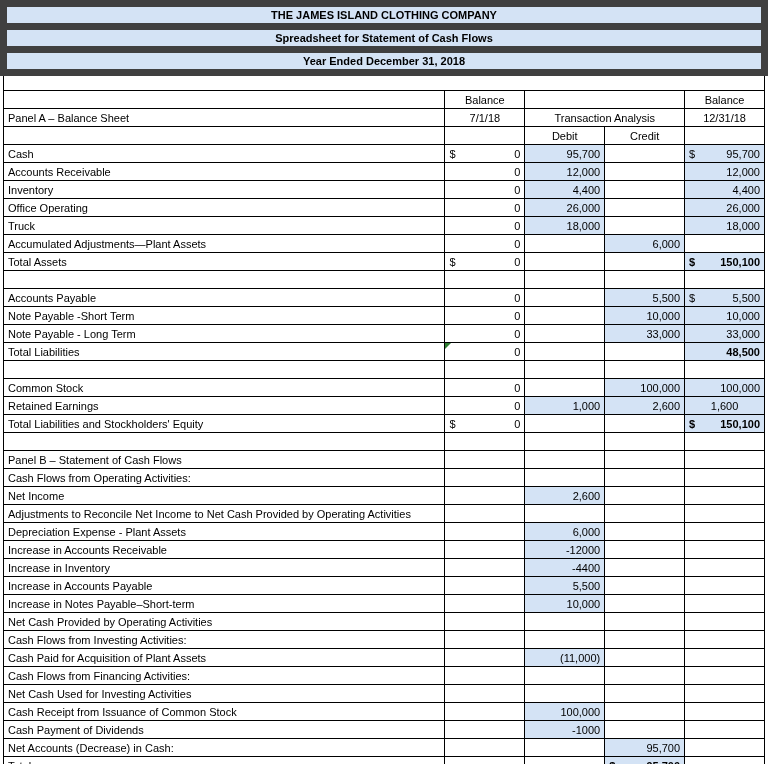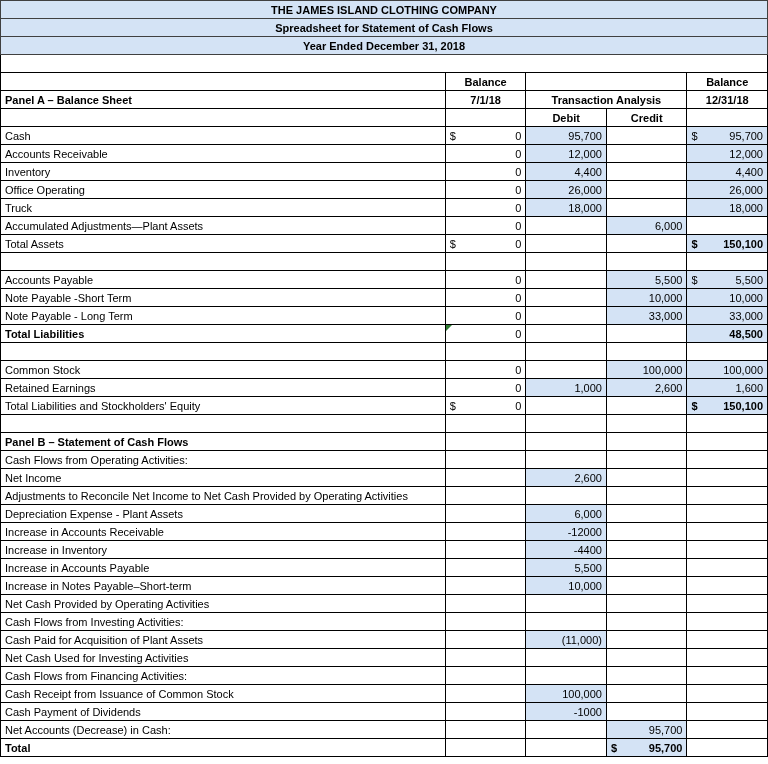--- a/index.html
+++ b/index.html
@@ -1,20 +1,20 @@
 <!DOCTYPE html>
 <html><head>
 <meta charset="utf-8">
 <style>
 * { box-sizing: border-box; margin: 0; padding: 0; }
 body { font-family: Arial, sans-serif; font-size: 11px; background: #fff; width: 768px; }
 table { border-collapse: collapse; width: 100%; table-layout: fixed; }
 td, th { border: 1px solid #000; padding: 2px 4px; height: 18px; overflow: hidden; white-space: nowrap; }
-.header-row td { background: #d4e3f5; text-align: center; font-weight: bold; border: 1px solid #404040; }
-.bold { font-weight: bold; }
+.header-row td { background: #d4e3f5; text-align: center; font-weight: bold; border: 7px solid #404040; }
+.bold { font-weight: normal; }
 .right { text-align: right; }
 .center { text-align: center; }
 .cur { background: #d4e3f5; text-align: right; }
 .total-cell { background: #d4e3f5; font-weight: bold; text-align: right; }
 .label-col { width: 58%; }
 .val-col { width: 10.5%; }
 .green-tri { position: relative; }
 .green-tri::before { content: ""; position: absolute; top: 0; left: 0; border-top: 6px solid #2e7d32; border-right: 6px solid transparent; }
 </style>
 </head>
@@ -307,21 +307,21 @@
           </div>
         </td>
         <td class="cur">1,000</td>
         <td class="cur">
           <div style="display: flex; justify-content: space-between;">
             <span></span>
             <span>2,600</span>
           </div>
         </td>
         <td class="cur">
-          <div style="display: flex; justify-content: flex-end;">
+          <div style="display: flex; justify-content: center;">
             <span></span>
             <span>1,600</span>
           </div>
         </td>
       </tr>
       <tr>
         <td>Total Liabilities and Stockholders' Equity</td>
         <td class="right">
           <div style="display: flex; justify-content: space-between;">
             <span>$</span>
@@ -422,28 +422,28 @@
         <td></td>
       </tr>
       <tr>
         <td>Cash Paid for Acquisition of Plant Assets</td>
         <td></td>
         <td class="cur">(11,000)</td>
         <td class="right"></td>
         <td></td>
       </tr>
       <tr>
+        <td>Cash Flows from Financing Activities:</td>
+        <td></td>
+        <td class="right"></td>
+        <td class="right"></td>
+        <td></td>
+      </tr>
+      <tr>
         <td>Net Cash Used for Investing Activities</td>
-        <td></td>
-        <td class="right"></td>
-        <td class="right"></td>
-        <td></td>
-      </tr>
-      <tr>
-        <td>Cash Flows from Financing Activities:</td>
         <td></td>
         <td class="right"></td>
         <td class="right"></td>
         <td></td>
       </tr>
       <tr>
         <td>Cash Receipt from Issuance of Common Stock</td>
         <td></td>
         <td class="cur">100,000</td>
         <td class="right"></td>

